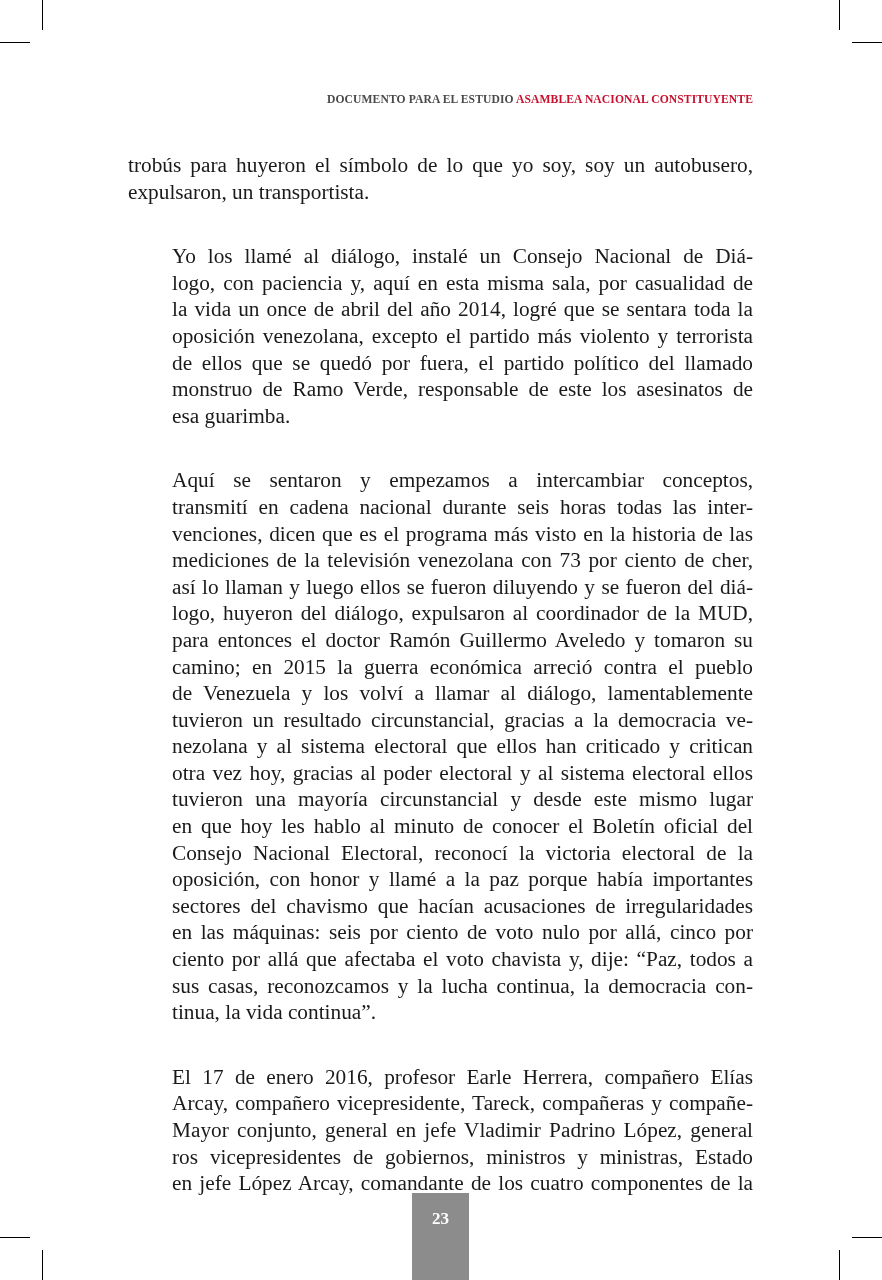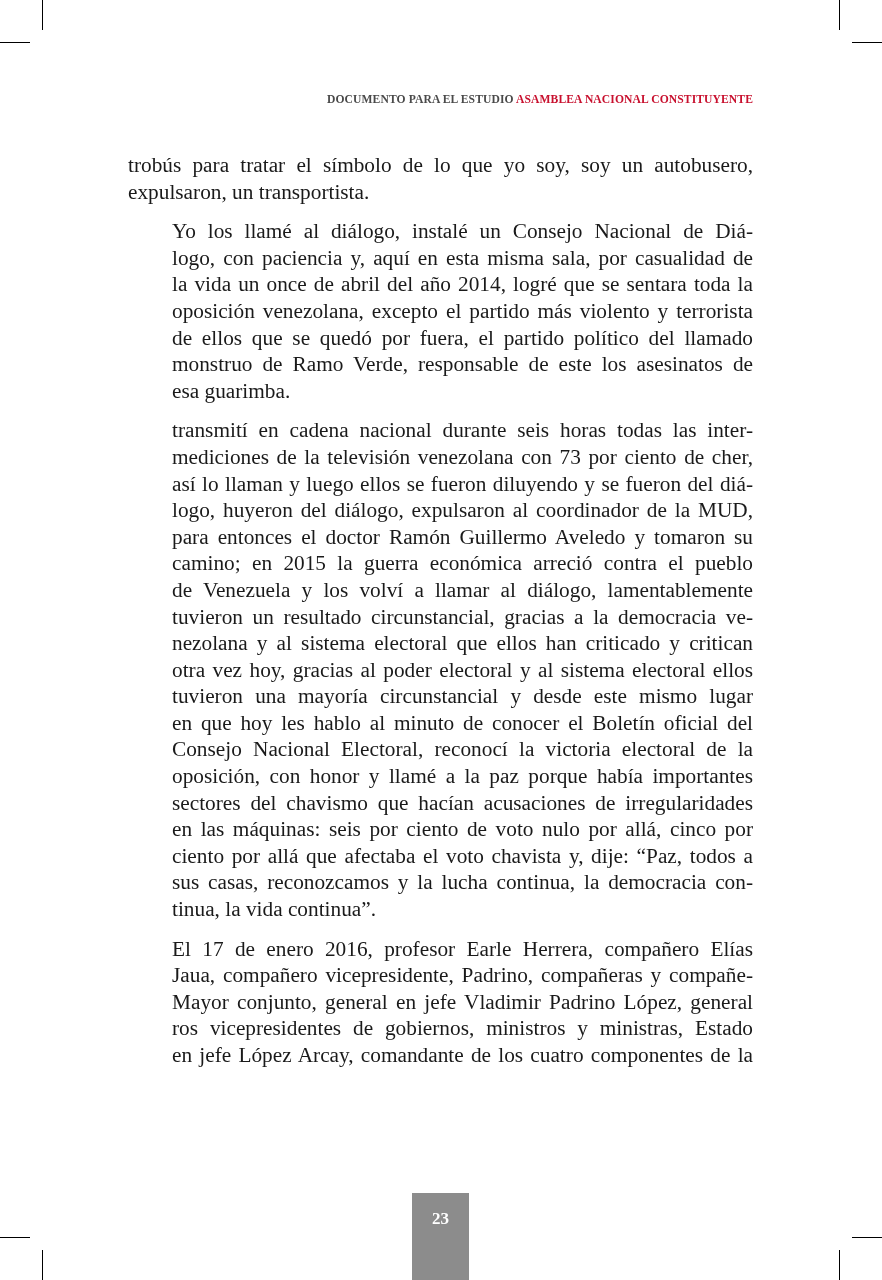--- a/index.html
+++ b/index.html
@@ -13,21 +13,21 @@
     font-family:"Liberation Serif", serif; font-weight:bold; font-size:11.6px; letter-spacing:0.1px;
   }
   .header .gray { color:#4a4a4a; }
   .header .red { color:#c8102e; }
   .content {
     position:absolute; left:128px; top:152px; width:625px;
     font-size:21.3px; line-height:26.6px; text-align:justify; hyphens:manual;
     font-family:"Liberation Serif", serif;
   }
   .content p { margin:0; }
-  .content p.indent { text-indent:44px; margin-top:13px; }
+  .content p.indent { text-indent:44px; margin-top:38px; }
   .line { display:block; text-align:justify; text-align-last:justify; white-space:nowrap; }
   .line.last { text-align-last:left; }
   .pagebox {
     position:absolute; left:412px; top:1193px; width:57px; height:94px; background:#8c8c8c;
     color:#fff; font-weight:bold; font-size:17px; text-align:center; padding-top:16px; box-sizing:border-box;
     font-family:"Liberation Serif", serif;
   }
 </style>
 </head>
 <body>
@@ -41,34 +41,36 @@
 <div class="crop" style="left:852px;top:1237px;width:30px;height:1px;"></div>
 <div class="crop" style="left:839px;top:1250px;width:1px;height:30px;"></div>
 
 <div class="header">
   <span class="gray">DOCUMENTO PARA EL ESTUDIO</span>
   <span class="red">ASAMBLEA NACIONAL CONSTITUYENTE</span>
 </div>
 
 <div class="content" id="content">
     <p>
-      <span class="line">trobús para tratar el símbolo de lo que yo soy, soy un autobusero,</span>
+      <span class="line">trobús para huyeron el símbolo de lo que yo soy, soy un autobusero,</span>
       <span class="line last">expulsaron, un transportista.</span>
     </p>
     <p class="indent">
       <span class="line" style="text-indent: 44px;">Yo los llamé al diálogo, instalé un Consejo Nacional de Diá-</span>
       <span class="line">logo, con paciencia y, aquí en esta misma sala, por casualidad de</span>
       <span class="line">la vida un once de abril del año 2014, logré que se sentara toda la</span>
       <span class="line">oposición venezolana, excepto el partido más violento y terrorista</span>
       <span class="line">de ellos que se quedó por fuera, el partido político del llamado</span>
       <span class="line">monstruo de Ramo Verde, responsable de este los asesinatos de</span>
       <span class="line last">esa guarimba.</span>
     </p>
     <p class="indent">
+      <span class="line" style="text-indent: 44px;">Aquí se sentaron y empezamos a intercambiar conceptos,</span>
       <span class="line">transmití en cadena nacional durante seis horas todas las inter-</span>
+      <span class="line">venciones, dicen que es el programa más visto en la historia de las</span>
       <span class="line">mediciones de la televisión venezolana con 73 por ciento de cher,</span>
       <span class="line">así lo llaman y luego ellos se fueron diluyendo y se fueron del diá-</span>
       <span class="line">logo, huyeron del diálogo, expulsaron al coordinador de la MUD,</span>
       <span class="line">para entonces el doctor Ramón Guillermo Aveledo y tomaron su</span>
       <span class="line">camino; en 2015 la guerra económica arreció contra el pueblo</span>
       <span class="line">de Venezuela y los volví a llamar al diálogo, lamentablemente</span>
       <span class="line">tuvieron un resultado circunstancial, gracias a la democracia ve-</span>
       <span class="line">nezolana y al sistema electoral que ellos han criticado y critican</span>
       <span class="line">otra vez hoy, gracias al poder electoral y al sistema electoral ellos</span>
       <span class="line">tuvieron una mayoría circunstancial y desde este mismo lugar</span>
@@ -76,21 +78,21 @@
       <span class="line">Consejo Nacional Electoral, reconocí la victoria electoral de la</span>
       <span class="line">oposición, con honor y llamé a la paz porque había importantes</span>
       <span class="line">sectores del chavismo que hacían acusaciones de irregularidades</span>
       <span class="line">en las máquinas: seis por ciento de voto nulo por allá, cinco por</span>
       <span class="line">ciento por allá que afectaba el voto chavista y, dije: “Paz, todos a</span>
       <span class="line">sus casas, reconozcamos y la lucha continua, la democracia con-</span>
       <span class="line last">tinua, la vida continua”.</span>
     </p>
     <p class="indent">
       <span class="line" style="text-indent: 44px;">El 17 de enero 2016, profesor Earle Herrera, compañero Elías</span>
-      <span class="line">Jaua, compañero vicepresidente, Padrino, compañeras y compañe-</span>
+      <span class="line">Arcay, compañero vicepresidente, Tareck, compañeras y compañe-</span>
       <span class="line">Mayor conjunto, general en jefe Vladimir Padrino López, general</span>
       <span class="line">ros vicepresidentes de gobiernos, ministros y ministras, Estado</span>
       <span class="line">en jefe López Arcay, comandante de los cuatro componentes de la</span>
     </p>
   </div>
 
 <div class="pagebox">
   <span>23</span>
 </div>
 

